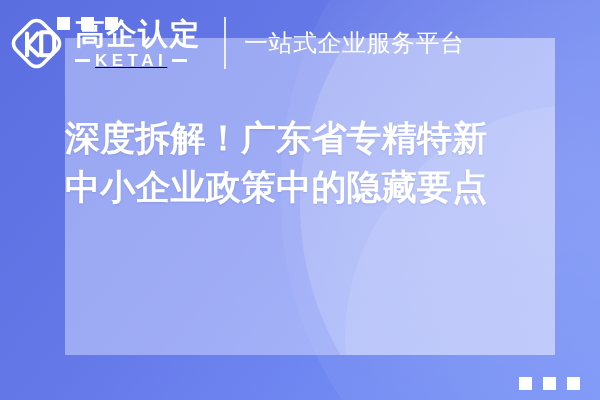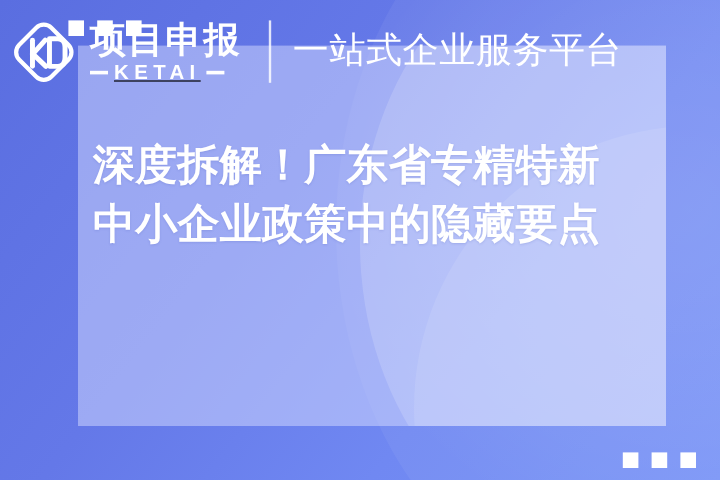--- a/index.html
+++ b/index.html
@@ -158,21 +158,21 @@
     margin: 0 18px 0 23px;
     flex: 0 0 2px;
   }
 
   .tagline {
     display: flex;
     flex-direction: column;
     justify-content: center;
   }
   .tagline-main {
-    font-size: 30px;
+    font-size: 24px;
     line-height: 32px;
     color: #ffffff;
     letter-spacing: 0.5px;
     white-space: nowrap;
     font-family: Liberation Serif, serif;
   }
   .tagline-sub {
     font-size: 18px;
     line-height: 24px;
     color: #ffffff;
@@ -191,21 +191,20 @@
     padding: 0 0 0 65px;
     box-sizing: border-box;
     font-size: 35px;
     line-height: 49px;
     font-weight: bold;
     color: #ffffff;
     letter-spacing: 0.2px;
     font-family: "DejaVu Sans", "Liberation Sans", sans-serif;
     text-shadow: 0 1px 2px rgba(60,75,170,0.18);
     z-index: 5;
-    text-align: right;
   }
 </style>
 </head>
 <body>
 
 <div class="poster">
 
   <div class="bg-sheen"></div>
   <div class="bg-arc"></div>
 
@@ -237,21 +236,21 @@
           <g fill="none" stroke="#ffffff" stroke-width="7" stroke-linecap="round" stroke-linejoin="round">
             <path d="M34 33 L34 70"></path>
             <path d="M34 53 L52 33"></path>
             <path d="M34 52 L53 70"></path>
           </g>
           <path d="M58 31 L58 70 L70 70 Q80 70 80 58 L80 43 Q80 31 70 31 Z" fill="none" stroke="#ffffff" stroke-width="7" stroke-linejoin="round"></path>
         </svg>
       </div>
 
       <div class="brand-words">
-        <div class="brand-cn">项目申报</div>
+        <div class="brand-cn">高企认定</div>
         <div class="brand-en-row">
           <span class="brand-rule"></span>
           <span class="brand-en">KETAI</span>
           <span class="brand-rule"></span>
         </div>
       </div>
     </div>
 
     <div class="divider"></div>
 

